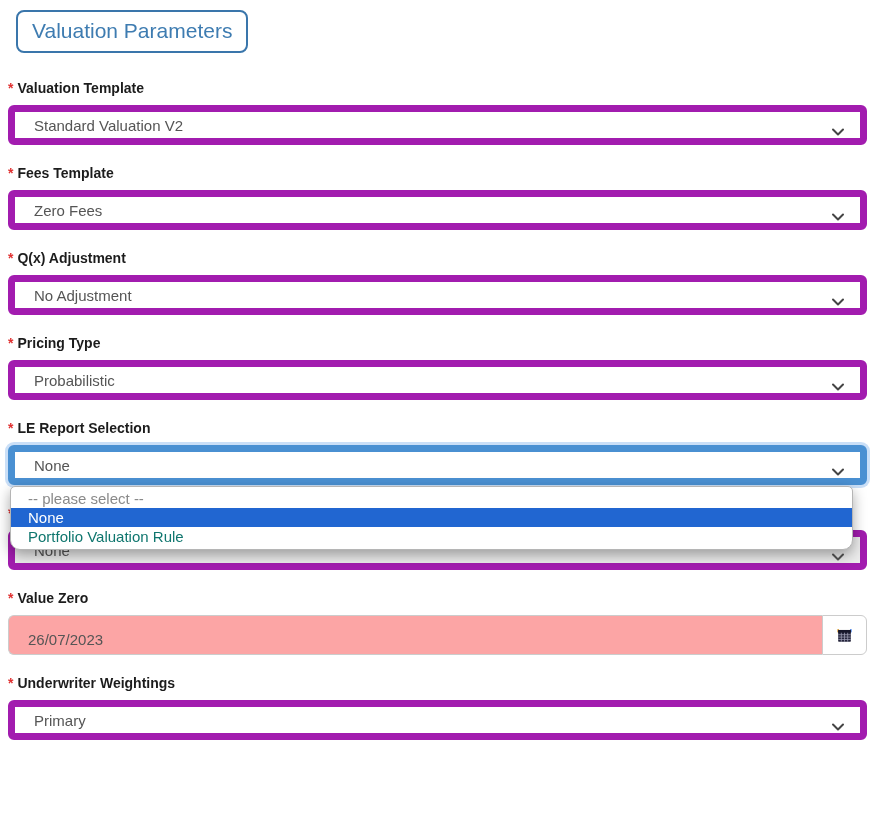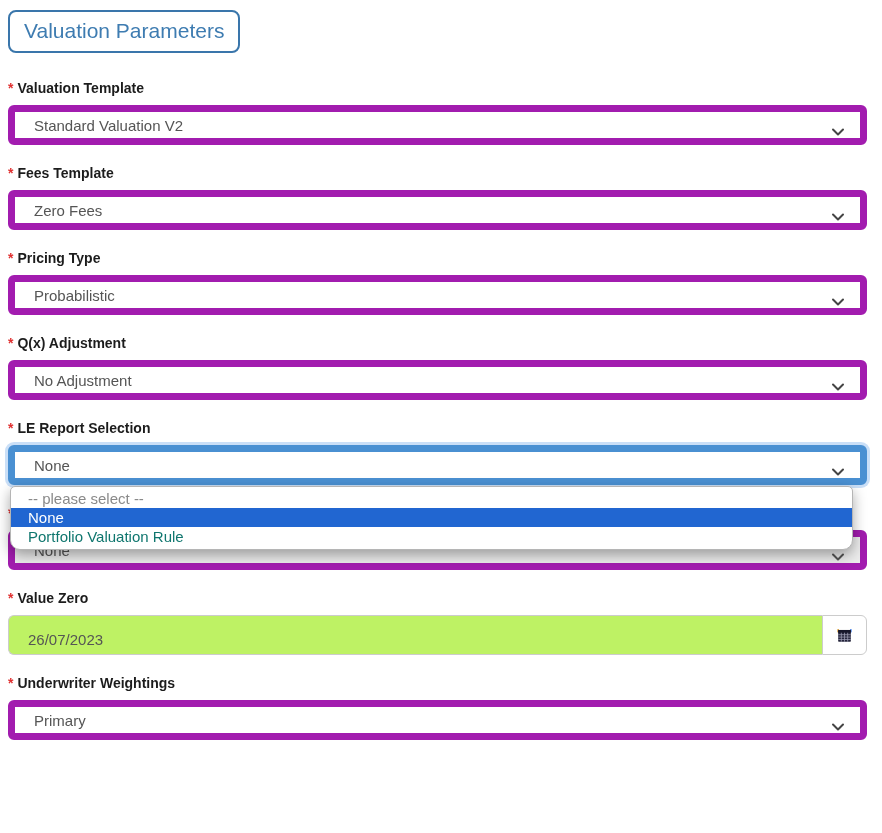--- a/index.html
+++ b/index.html
@@ -11,21 +11,21 @@
     overflow: hidden;
   }
   .container {
     position: relative;
     padding: 10px 15px 0 8px;
     width: 882px;
   }
   
   .page-title-box {
     display: inline-block;
-    margin: 0 0 27px 0;
+    margin: 0 0 27px 8px;
     padding: 5px 14px 7px 14px;
     font-size: 21px;
     line-height: 27px;
     color: #3e7cb1;
     border: 2px solid #3a76ab;
     border-radius: 8px;
     font-weight: 400;
     background: #fff;
   }
   
@@ -43,21 +43,21 @@
   .text-input {
     display: block;
     width: 100%;
     height: 40px;
     border: 1px solid #cccccc;
     border-radius: 6px;
     padding: 8px 12px 0 19px;
     font-size: 15px;
     color: #555555;
     font-family: inherit;
-    background: #bef264;
+    background: #fca5a5;
     outline: none;
   }
   
   .select-box {
     position: relative;
     height: 40px;
     border: 7px solid #a21caf;
     border-radius: 6px;
     background: #ffffff;
     cursor: pointer;
@@ -169,37 +169,37 @@
       <span class="select-value">Zero Fees</span>
       <svg class="chevron" viewBox="0 0 14 14">
           <polyline points="2,4.5 7,9.5 12,4.5" fill="none" stroke="#444" stroke-width="2" stroke-linecap="round" stroke-linejoin="round"></polyline>
         </svg>
     </div>
   </div>
 
   
   <div class="form-group">
     <label class="field-label">
+      <span class="req">*</span><span>Q(x) Adjustment</span>
+    </label>
+    <div class="select-box">
+      <span class="select-value">No Adjustment</span>
+      <svg class="chevron" viewBox="0 0 14 14">
+          <polyline points="2,4.5 7,9.5 12,4.5" fill="none" stroke="#444" stroke-width="2" stroke-linecap="round" stroke-linejoin="round"></polyline>
+        </svg>
+    </div>
+  </div>
+
+  
+  <div class="form-group">
+    <label class="field-label">
       <span class="req">*</span><span>Pricing Type</span>
     </label>
     <div class="select-box">
       <span class="select-value">Probabilistic</span>
-      <svg class="chevron" viewBox="0 0 14 14">
-          <polyline points="2,4.5 7,9.5 12,4.5" fill="none" stroke="#444" stroke-width="2" stroke-linecap="round" stroke-linejoin="round"></polyline>
-        </svg>
-    </div>
-  </div>
-
-  
-  <div class="form-group">
-    <label class="field-label">
-      <span class="req">*</span><span>Q(x) Adjustment</span>
-    </label>
-    <div class="select-box">
-      <span class="select-value">No Adjustment</span>
       <svg class="chevron" viewBox="0 0 14 14">
           <polyline points="2,4.5 7,9.5 12,4.5" fill="none" stroke="#444" stroke-width="2" stroke-linecap="round" stroke-linejoin="round"></polyline>
         </svg>
     </div>
   </div>
 
   
   <div class="form-group">
     <label class="field-label">
       <span class="req">*</span><span>LE Report Selection</span>

